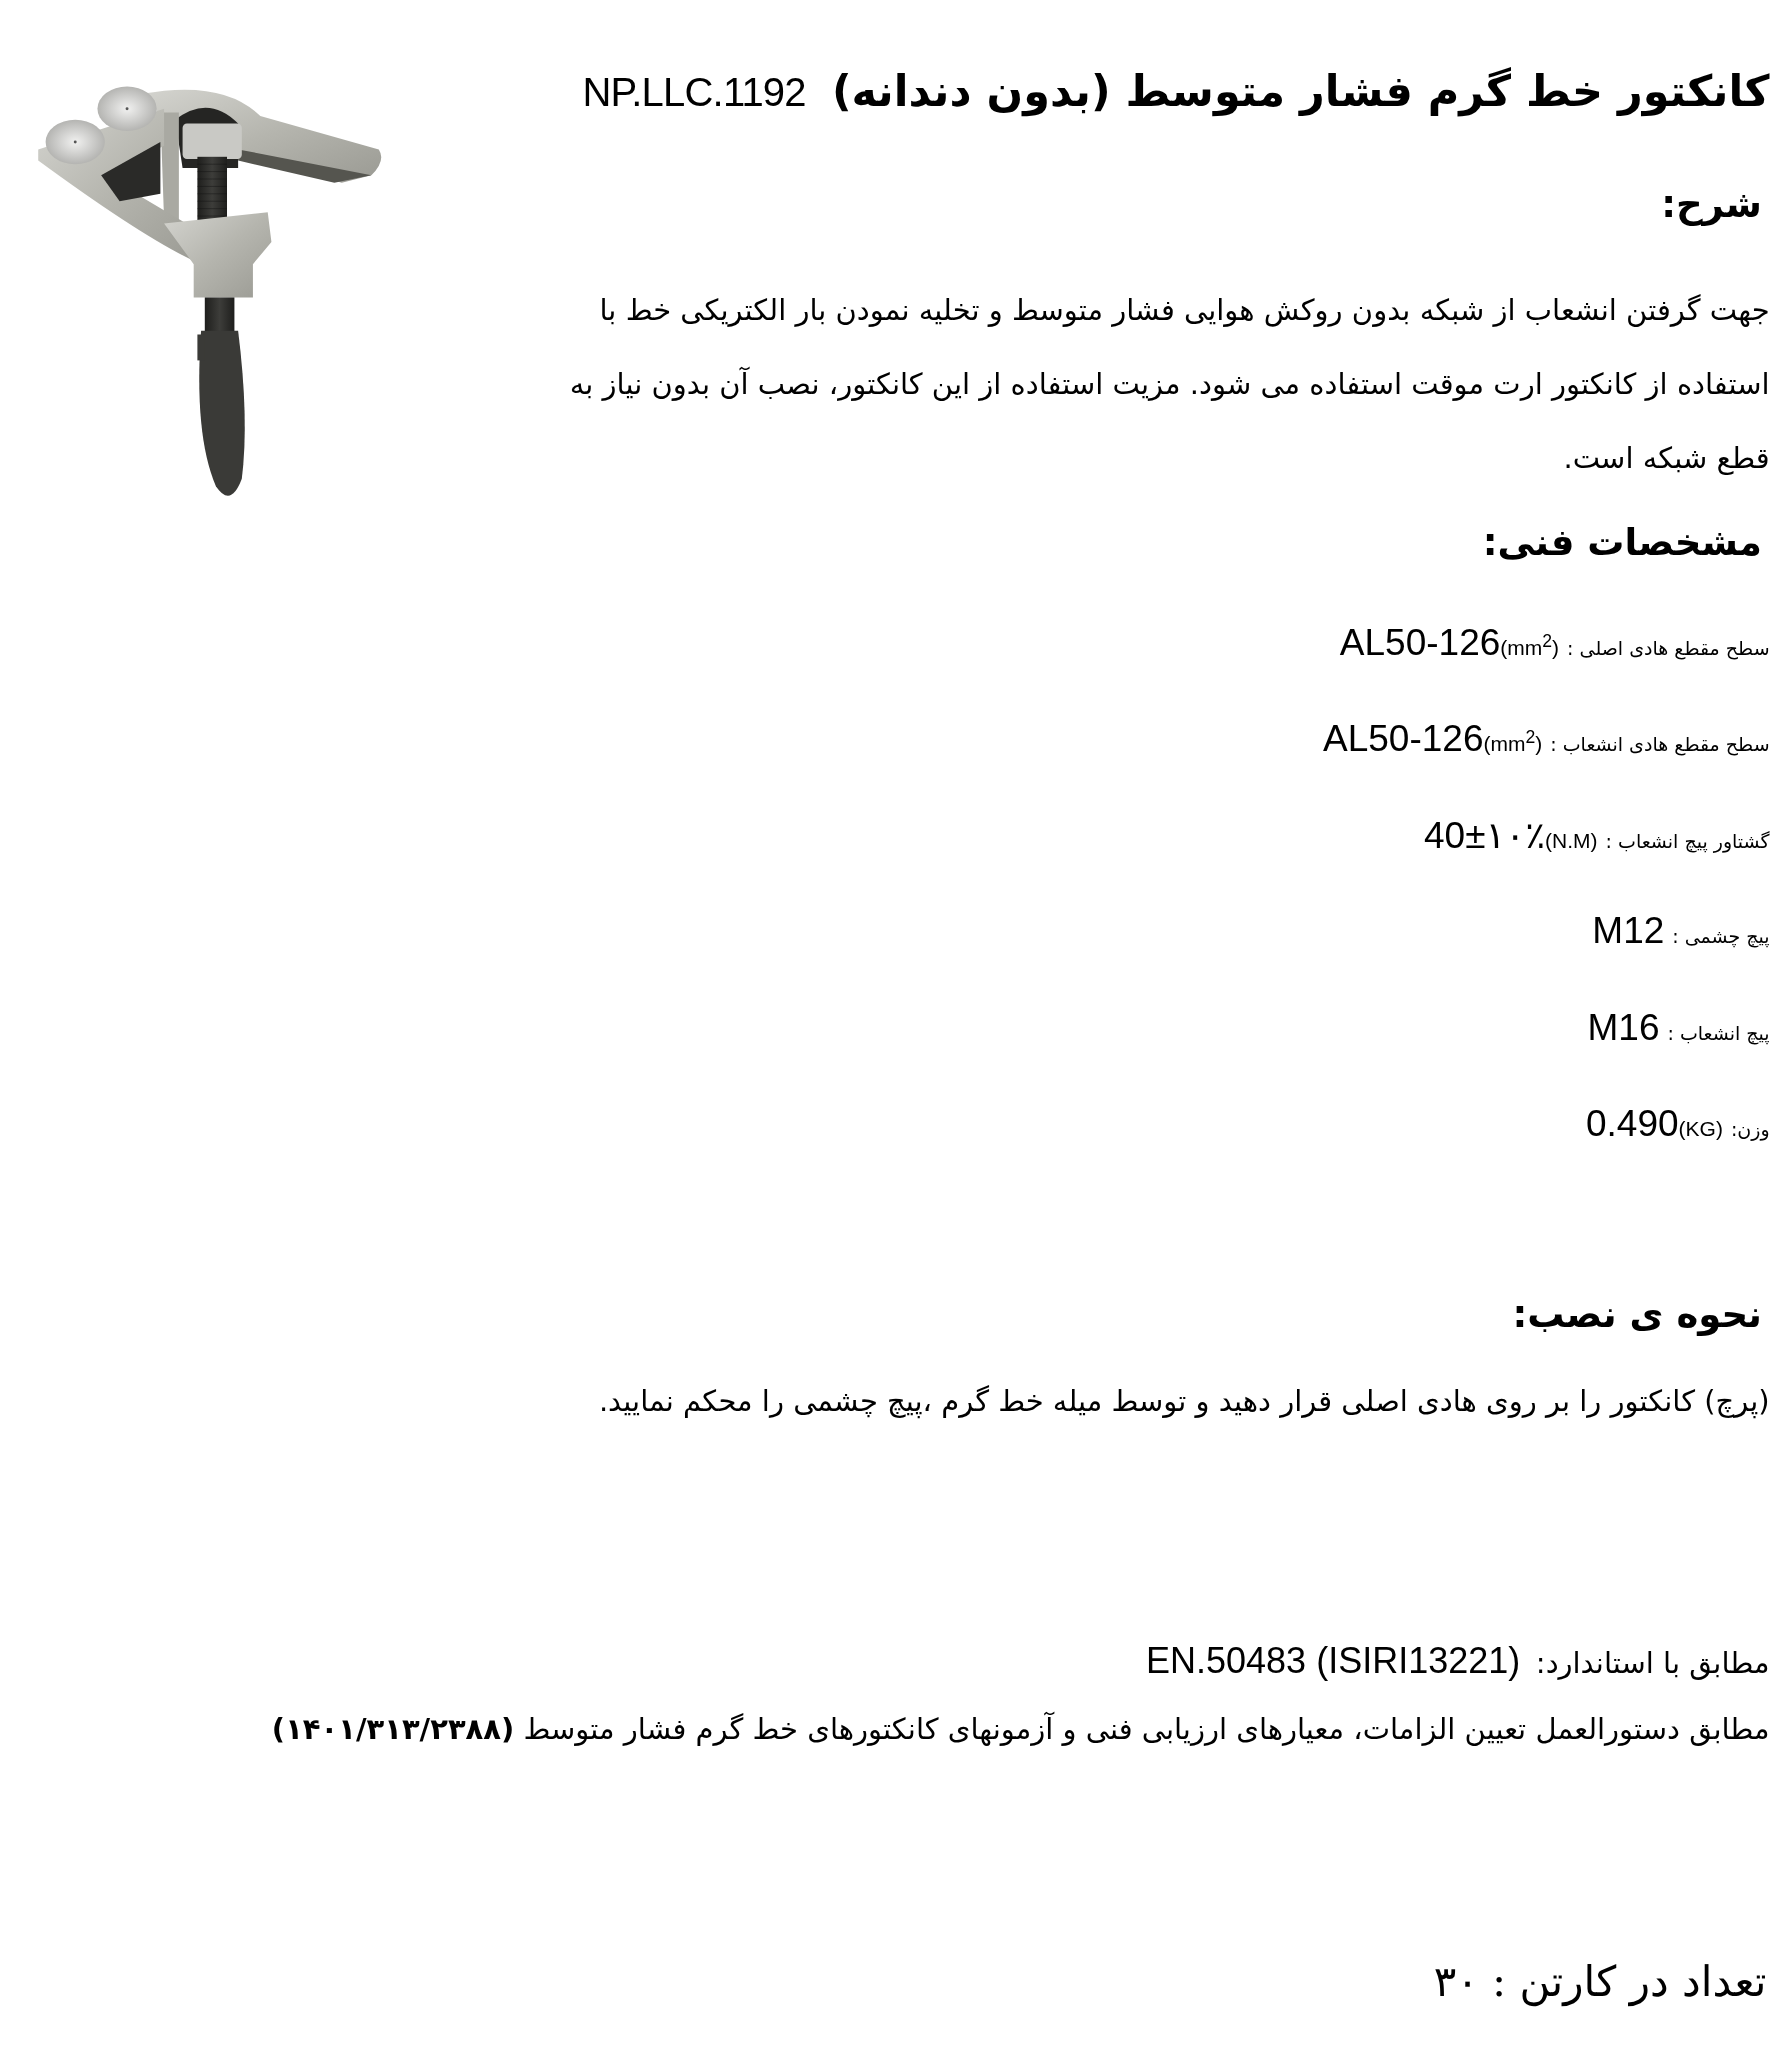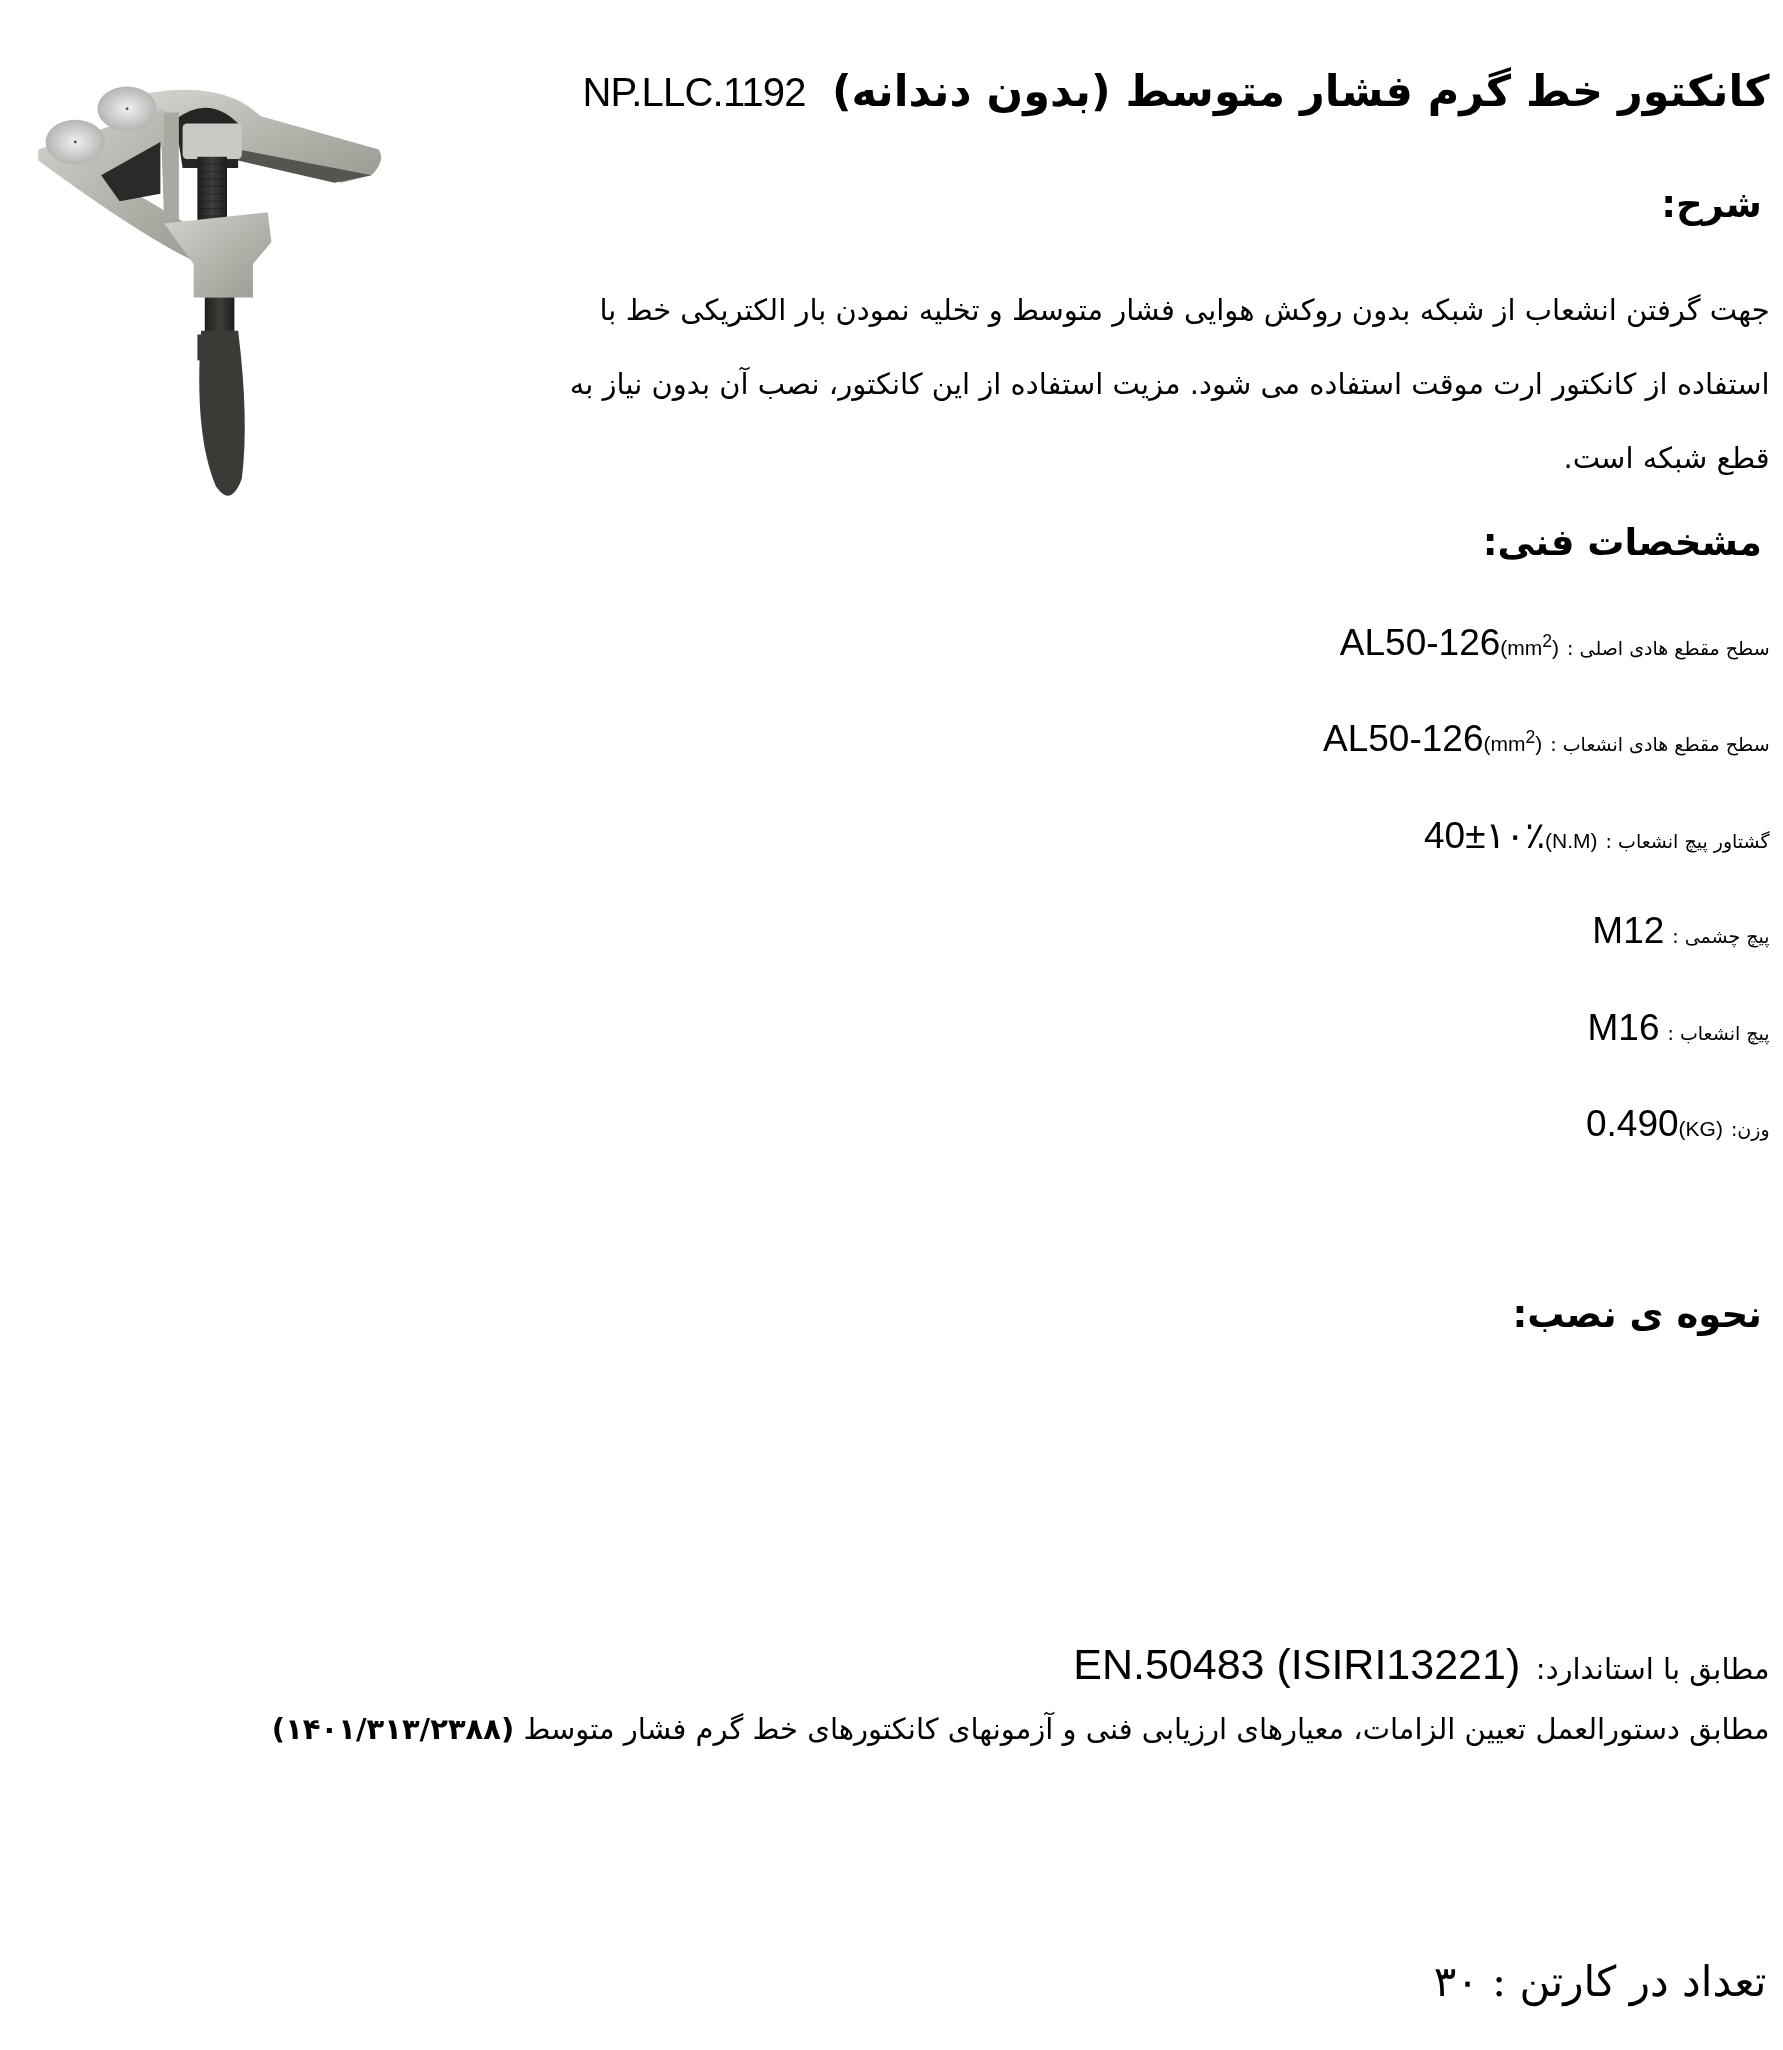--- a/index.html
+++ b/index.html
@@ -87,21 +87,21 @@
   }
 
   .std-line {
     right: 14.4px;
     direction: rtl;
     white-space: nowrap;
     font-size: 29px;
   }
   .std-line .std-value {
     font-family: "Liberation Sans", sans-serif;
-    font-size: 43px;
+    font-size: 36px;
     direction: ltr;
     unicode-bidi: isolate;
     display: inline-block;
     margin-right: 6.4px;
   }
   .std-line .bold-num { font-weight: bold; }
 
   .carton {
     right: 17.6px;
     top: 1957px;
@@ -230,20 +230,21 @@
 <div class="abs spec-line" style="top:1103px;">
   <span class="label">وزن:</span>
   <span class="value-wrap">
     <span class="value">0.490</span>
     <span class="unit">(KG)</span>
   </span>
 </div>
 
 <div class="abs section-heading" style="top:1293px;">نحوه ی نصب:</div>
 <div class="abs paragraph" style="top:1364px; width:1676px;">
+  <span>(پرچ) کانکتور را بر روی هادی اصلی قرار دهید و توسط میله خط گرم ،پیچ چشمی را محکم نمایید.</span>
 </div>
 
 <div class="abs std-line" style="top:1640px;">
   <span>مطابق با استاندارد:</span>
   <span class="std-value">EN.50483 (ISIRI13221)</span>
 </div>
 <div class="abs std-line" style="top:1712px;">
   <span>مطابق دستورالعمل تعیین الزامات، معیارهای ارزیابی فنی و آزمونهای کانکتورهای خط گرم فشار متوسط</span>
   <span class="bold-num">(۱۴۰۱/۳۱۳/۲۳۸۸)</span>
 </div>

